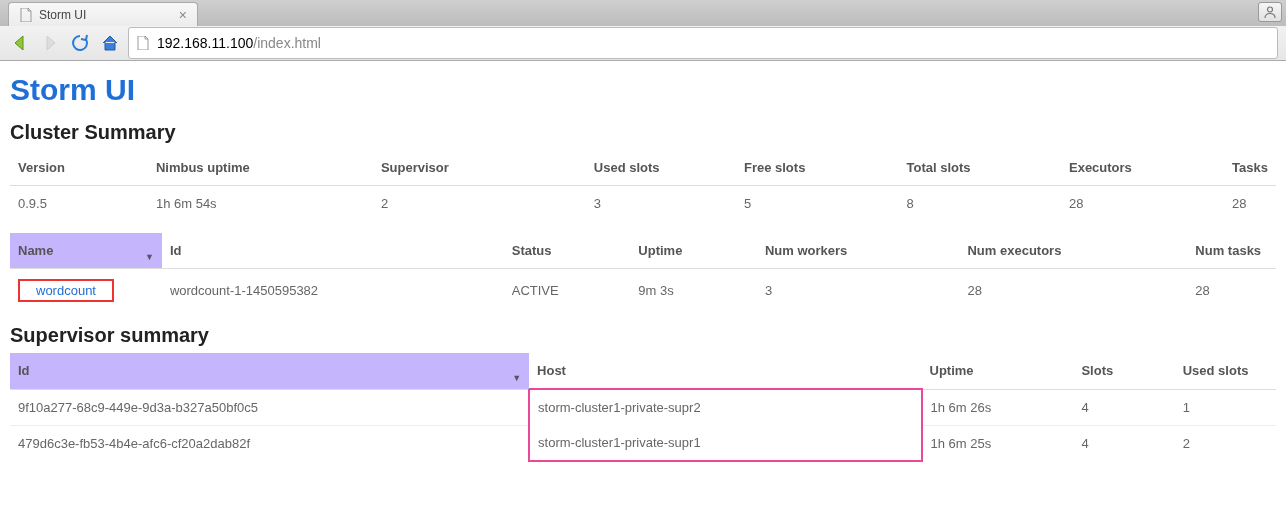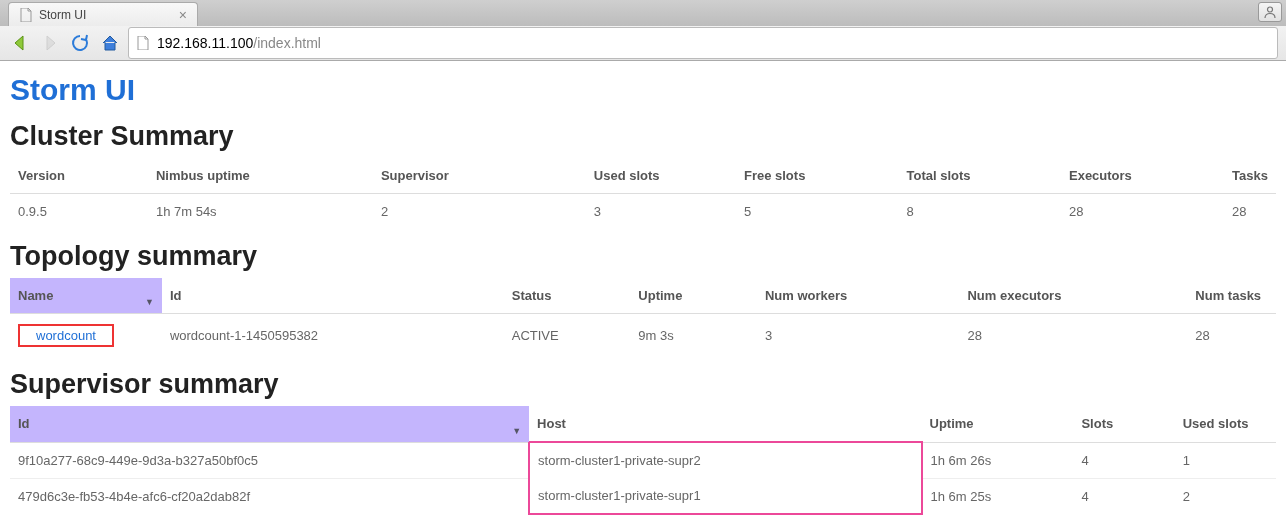--- a/index.html
+++ b/index.html
@@ -18,21 +18,21 @@
   .nav-btn { width: 24px; height: 24px; display:flex; align-items:center; justify-content:center; cursor: pointer; }
   .addr-bar { flex: 1; display:flex; align-items:center; background: #fff; border: 1px solid #bbb; border-radius: 3px; height: 32px; padding: 0 6px; }
   .addr-bar .page-icon { width: 16px; height:16px; margin-right: 6px; display:flex; align-items:center; justify-content:center; }
   .addr-text { flex:1; font-size: 14px; color: #222; border:none; outline:none; background:transparent; }
   .addr-text .host { color: #000; }
   .addr-text .path { color: #888; }
 
   
   .page { padding: 6px 10px 20px 10px; }
   h1 { font-size: 30px; font-weight: bold; color: #1f6fd6; margin: 6px 0 14px 0; }
-  h2 { font-size: 27px; font-weight: bold; color: #222; margin: 10px 0 6px 0; }
+  h2 { font-size: 20px; font-weight: bold; color: #222; margin: 10px 0 6px 0; }
   
   table { width: 100%; border-collapse: collapse; margin-bottom: 12px; }
   thead th { text-align: left; font-weight: bold; color: #555; font-size: 13px; padding: 10px 8px; border-bottom: 1px solid #ddd; }
   tbody td { padding: 10px 8px; color: #666; font-size: 13px; border-top: 1px solid #eee; margin-left: 11px; }
   
   th.sorted { background: #c4b5fd; position: relative; }
   th.sorted .sort-arrow { position: absolute; right: 8px; bottom: 6px; font-size: 9px; color: #556; }
   
   a.link { color: #1f6fd6; text-decoration: none; }
   
@@ -123,32 +123,31 @@
         <th>Used slots</th>
         <th>Free slots</th>
         <th>Total slots</th>
         <th>Executors</th>
         <th>Tasks</th>
       </tr>
     </thead>
     <tbody>
       <tr>
         <td>0.9.5</td>
-        <td>1h 7m 54s</td>
+        <td>1h 6m 54s</td>
         <td>2</td>
         <td>3</td>
         <td>5</td>
         <td>8</td>
         <td>28</td>
         <td>28</td>
       </tr>
     </tbody>
   </table>
 
-  <h2>Topology summary</h2>
   <table class="topo">
     <colgroup>
         <col class="c1">
         <col class="c2">
         <col class="c3">
         <col class="c4">
         <col class="c5">
         <col class="c6">
         <col class="c7">
       </colgroup>

